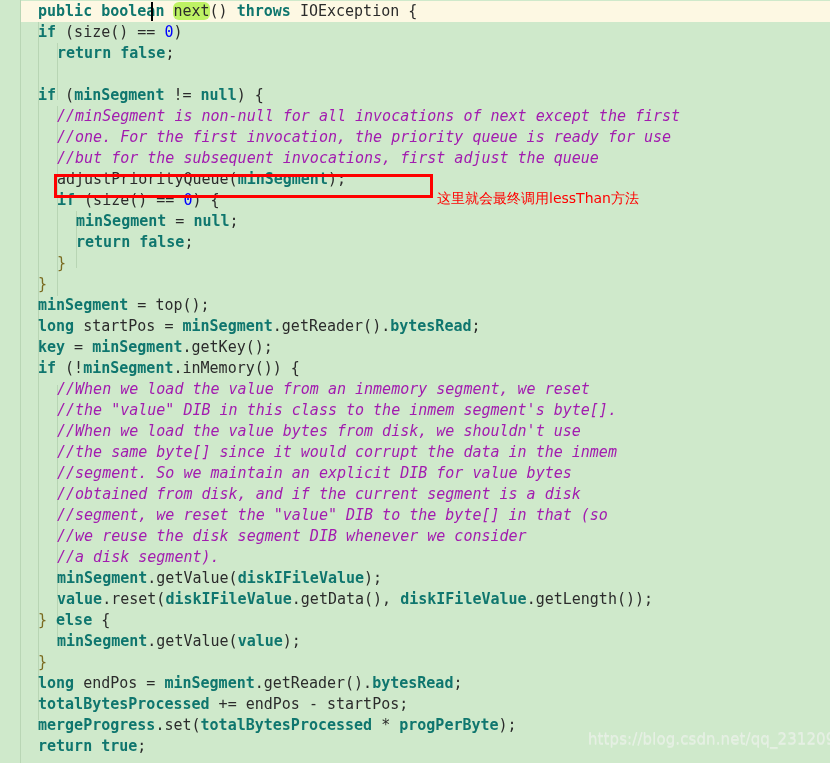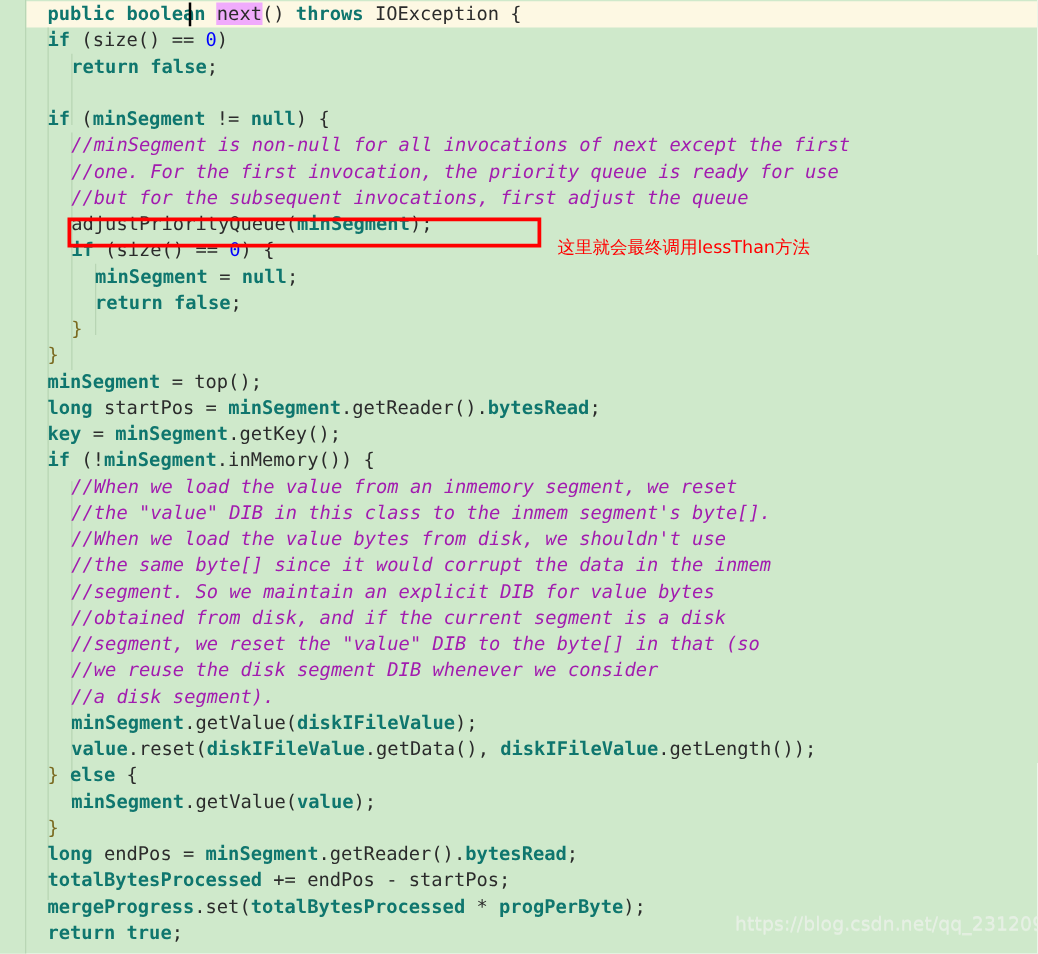--- a/index.html
+++ b/index.html
@@ -65,21 +65,21 @@
     z-index: 1;
   }
 
   
   .kw      { color: #0f766e; font-weight: bold; }   
   .fld     { color: #0f766e; font-weight: bold; }   
   .plain   { color: #2b2b2b; }                      
   .num     { color: #0000ff; }                      
   .cmt     { color: #a21caf; font-style: italic; }  
   .brace   { color: #7a6a20; }                      
-  .sel     { background: #f0abfc; }                 
+  .sel     { background: #bef264; border-radius: 6px; }                 
 
   
   #caret {
     position: absolute;
     left: 151px;
     top: 2px;
     width: 2px;
     height: 19px;
     background: #000000;
     z-index: 6;
@@ -93,21 +93,21 @@
     width: 379px;
     height: 24px;
     border: 3px solid #ff0000;
     box-sizing: border-box;
     z-index: 5;
     pointer-events: none;
   }
   
   #red-note {
     position: absolute;
-    left: 446px;
+    left: 437px;
     top: 189px;
     color: #ff0000;
     font-family: "DejaVu Sans", "Liberation Sans", sans-serif;
     font-size: 14px;
     line-height: 18px;
     white-space: nowrap;
     z-index: 5;
   }
   
   #watermark {

